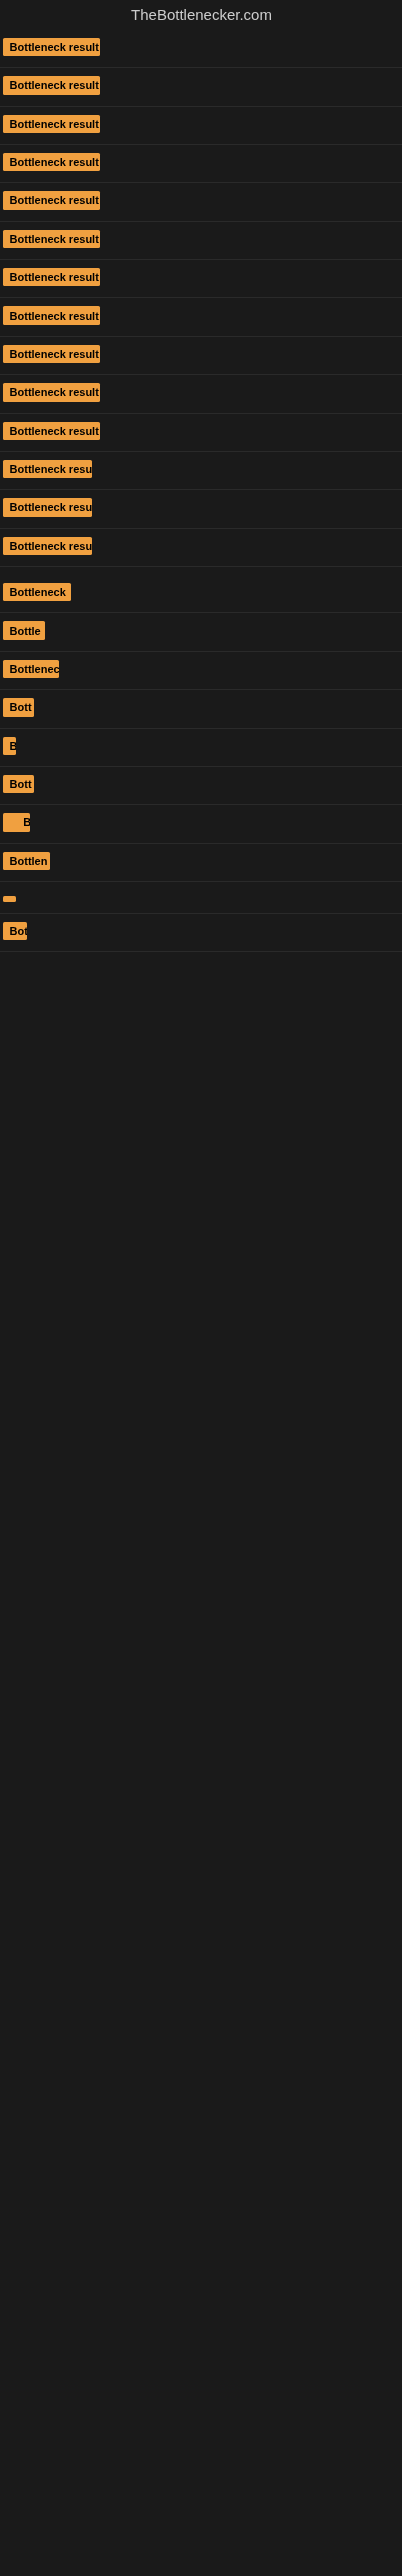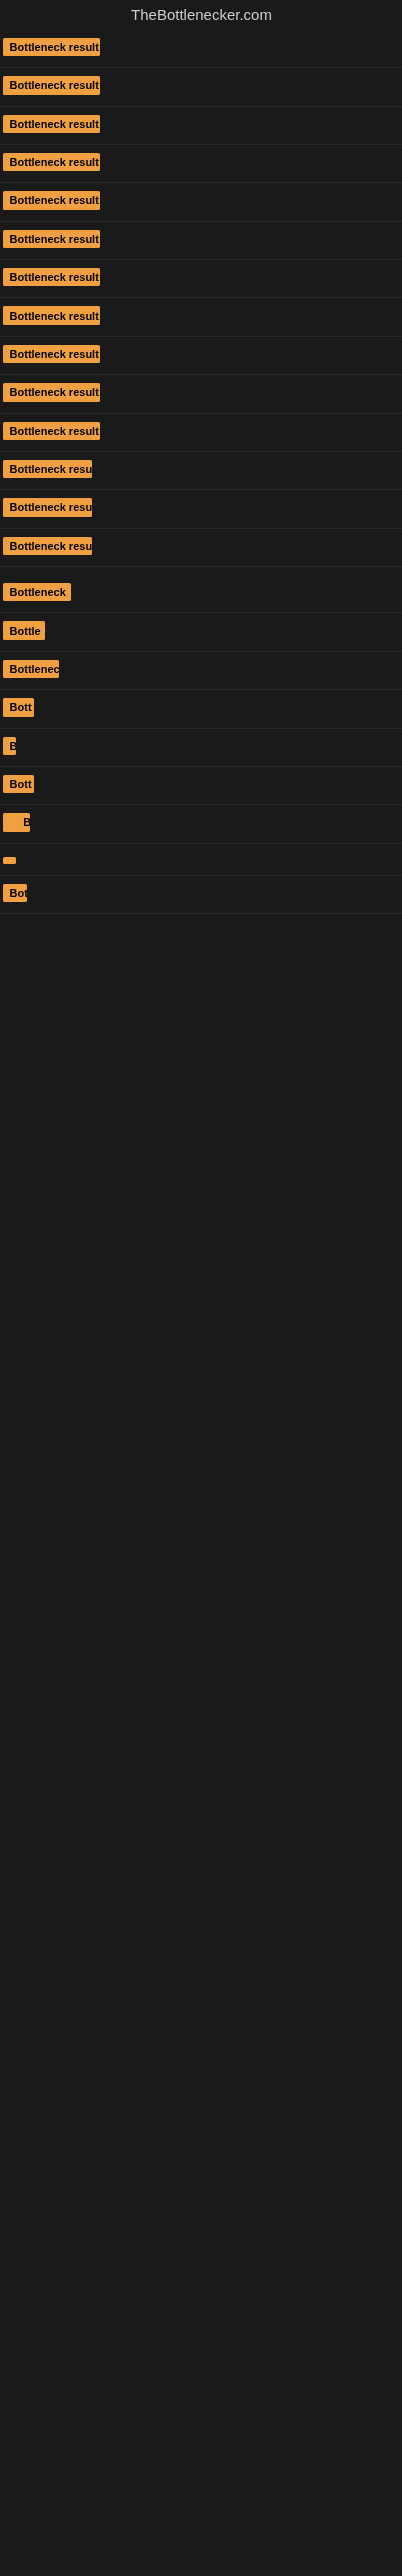--- a/index.html
+++ b/index.html
@@ -58,17 +58,18 @@
       <div class="row"><span class="badge" style="max-width: 89px; width: 89px;">Bottleneck resu</span></div>
       <div class="row"><span class="badge" style="max-width: 89px; width: 89px;">Bottleneck resu</span></div>
       <div class="row"><span class="badge" style="max-width: 89px; width: 89px;">Bottleneck resu</span></div>
       <div class="row"><span class="badge" style="max-width: 68px; width: 68px; margin-top: 8px;">Bottleneck</span></div>
       <div class="row"><span class="badge" style="max-width: 42px; width: 58px;">Bottle</span></div>
       <div class="row"><span class="badge" style="max-width: 56px; width: 64px;">Bottlenec</span></div>
       <div class="row"><span class="badge" style="max-width: 31px; width: 31px;">Bott</span></div>
       <div class="row"><span class="badge" style="max-width: 11.3px; width: 11.3px;">B</span></div>
       <div class="row"><span class="badge" style="max-width: 31px; width: 31px;">Bott</span></div>
       <div class="row"><span class="badge" style="max-width: 19.3px; width: 19.3px; padding-left: 20px;">Bo</span></div>
+      <div class="row"><span class="badge" style="max-width: 47px; width: 47px;">Bottlen</span></div>
       <div class="row"><span class="badge" style="max-width: 4.8px; width: 4.8px;"></span></div>
       <div class="row"><span class="badge" style="max-width: 24px; width: 24px;">Bot</span></div>
     </div>
 </div>
 
 
 </body></html>

